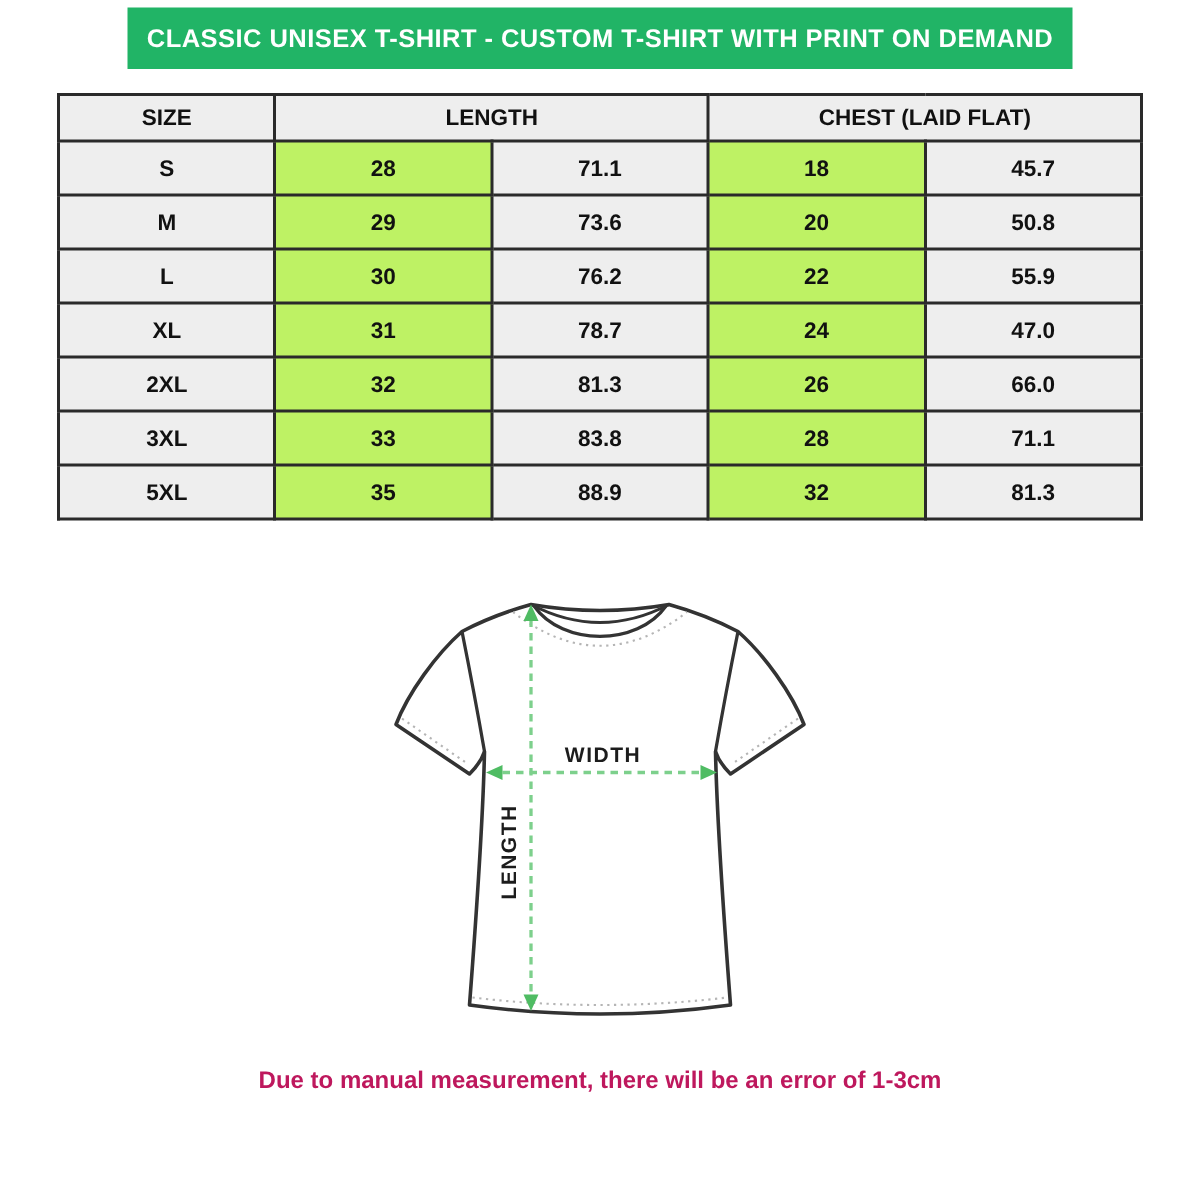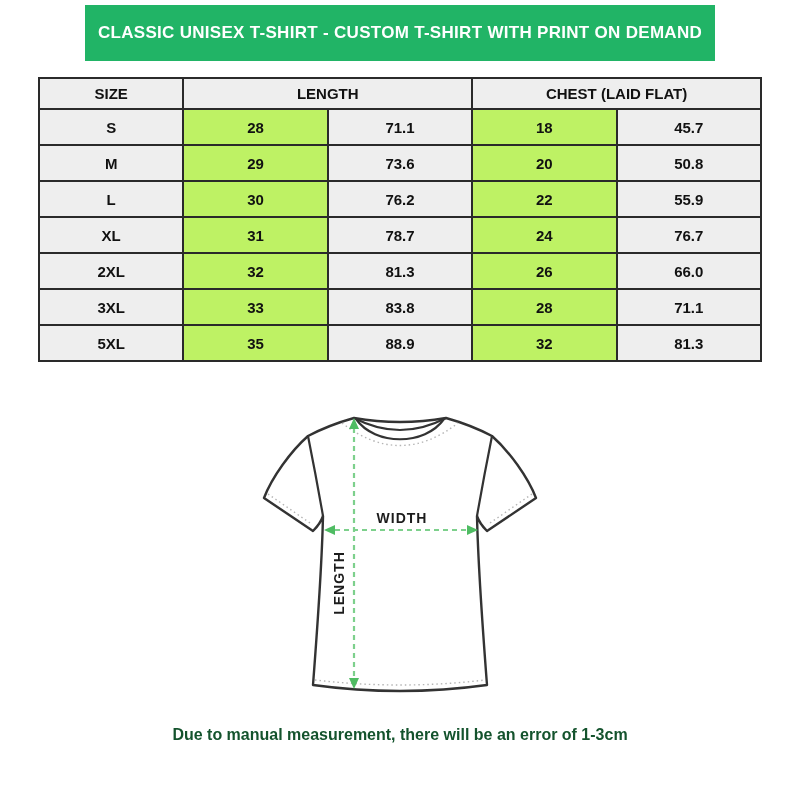--- a/index.html
+++ b/index.html
@@ -2,21 +2,21 @@
 <html><head>
 <meta charset="utf-8">
 <style>
   html,body { margin:0; padding:0; }
   body {
     width:800px; height:800px; background:#ffffff;
     font-family:"Liberation Sans", sans-serif;
     overflow:hidden;
   }
   .banner {
-    width:630px; height:56px; margin:5px auto 0;
+    width:630px; height:41px; margin:5px auto 0;
     background:#21b466;
     display:flex; align-items:center; justify-content:center;
   }
   .banner-title {
     color:#ffffff; font-weight:700; font-size:17px; letter-spacing:.3px;
     white-space:nowrap;
   }
   table.size-table {
     width:724px; margin:16px auto 0;
     border-collapse:collapse; table-layout:fixed;
@@ -25,21 +25,21 @@
     border:2px solid #2a2a2a; text-align:center; vertical-align:middle;
     font-weight:700; font-size:15px; color:#111111; padding:0;
   }
   .size-table thead th { height:29px; background:#eeeeee; }
   .size-table tbody td { height:34px; background:#bef264; }
   .size-table tbody td.shade { background:#eeeeee; }
   .shirt-wrap { width:298px; margin:36px auto 0; }
   svg text { font-family:"Liberation Sans", sans-serif; }
   .footer-note {
     margin:14px 0 0; text-align:center;
-    color:#14532d; font-weight:700; font-size:16px;
+    color:#be185d; font-weight:700; font-size:16px;
   }
 </style>
 </head>
 <body>
 
 <div class="banner">
   <span class="banner-title">CLASSIC UNISEX T-SHIRT - CUSTOM T-SHIRT WITH PRINT ON DEMAND</span>
 </div>
 
 <table class="size-table">
@@ -77,21 +77,21 @@
       <td>30</td>
       <td class="shade">76.2</td>
       <td>22</td>
       <td class="shade">55.9</td>
     </tr>
     <tr>
       <td class="shade">XL</td>
       <td>31</td>
       <td class="shade">78.7</td>
       <td>24</td>
-      <td class="shade">76.7</td>
+      <td class="shade">47.0</td>
     </tr>
     <tr>
       <td class="shade">2XL</td>
       <td>32</td>
       <td class="shade">81.3</td>
       <td>26</td>
       <td class="shade">66.0</td>
     </tr>
     <tr>
       <td class="shade">3XL</td>

